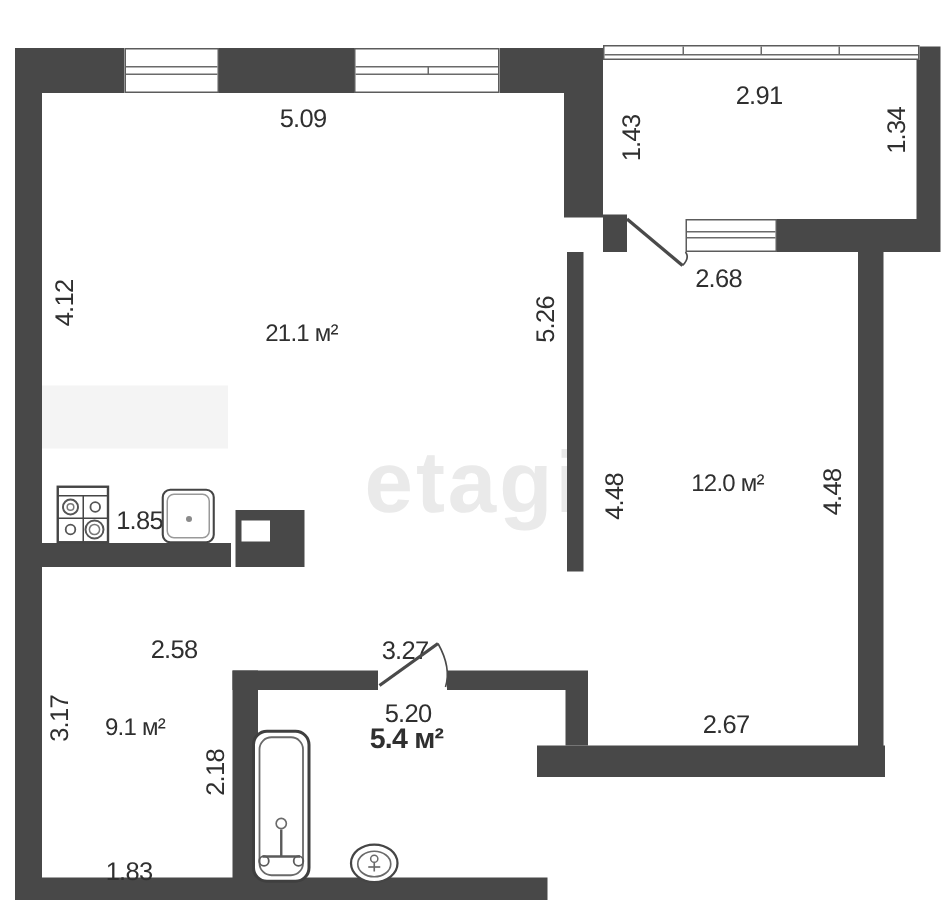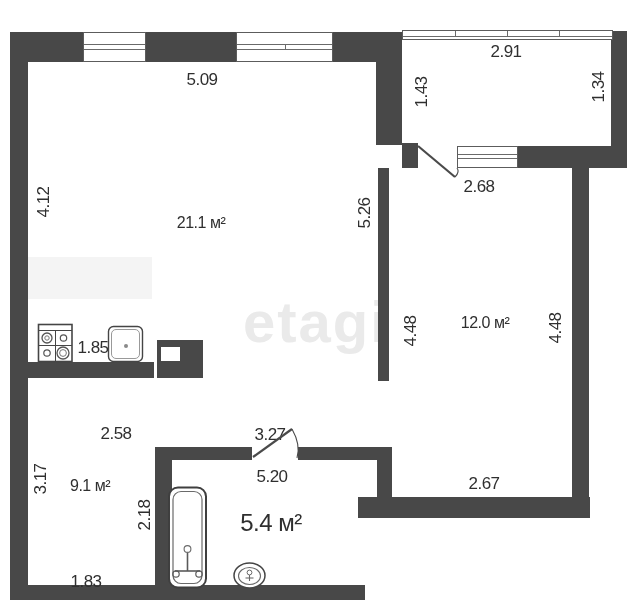--- a/index.html
+++ b/index.html
@@ -80,21 +80,21 @@
   </div>
   <div class="window" style="left:457px;top:146px;width:61px;height:22px;">
     <div class="wl" style="top:7px;"></div>
       <div class="wl" style="top:11px;"></div>
   </div>
 
   <div class="lbl" style="left:202px;top:79px;">5.09</div>
   <div class="lbl v" style="left:43px;top:202px;">4.12</div>
   <div class="lbl room" style="left:201px;top:223px;">21.1 м²</div>
 
-  <div class="lbl" style="left:506px;top:51px;text-align:center;">2.91</div>
+  <div class="lbl" style="left:506px;top:64px;text-align:center;">2.91</div>
   <div class="lbl v" style="left:421px;top:92px;">1.43</div>
   <div class="lbl v" style="left:598px;top:87px;">1.34</div>
   <div class="lbl" style="left:479px;top:186px;">2.68</div>
 
   <div class="lbl v" style="left:364px;top:213px;">5.26</div>
   <div class="lbl v" style="left:410px;top:331px;">4.48</div>
   <div class="lbl room" style="left:485px;top:323px;">12.0 м²</div>
   <div class="lbl v" style="left:555px;top:328px;">4.48</div>
   <div class="lbl" style="left:484px;top:483px;">2.67</div>
 
@@ -102,21 +102,21 @@
   <div class="lbl" style="left:116px;top:390px;margin-top:43px;">2.58</div>
 
   <div class="lbl v" style="left:40px;top:479px;">3.17</div>
   <div class="lbl room" style="left:90px;top:486px;">9.1 м²</div>
   <div class="lbl" style="left:86px;top:581px;">1.83</div>
 
   <div class="lbl" style="left:270px;top:434px;">3.27</div>
   <div class="lbl" style="left:272px;top:476px;">5.20</div>
   <div class="lbl v" style="left:144px;top:515px;">2.18</div>
   <div class="lbl v" style="left:183px;top:521px;font-size:16px;">1.88</div>
-  <div class="lbl room" style="left:271px;top:523px;font-size:24px;">5.4 м²</div>
+  <div class="lbl room" style="left:271px;top:493px;font-size:19px;font-weight:bold;">5.4 м²</div>
 
   <svg class="fixtures" width="630" height="600" viewBox="0 0 630 600">
 
     <g stroke="#4a4a4a" fill="none">
       <path d="M418,146 L455,177" stroke-width="2.2"></path>
       <path d="M455,177 Q460,172 457,168" stroke-width="1.1"></path>
     </g>
 
     <g stroke="#4a4a4a" fill="none">
       <path d="M253,457 L292,429" stroke-width="2.2"></path>

